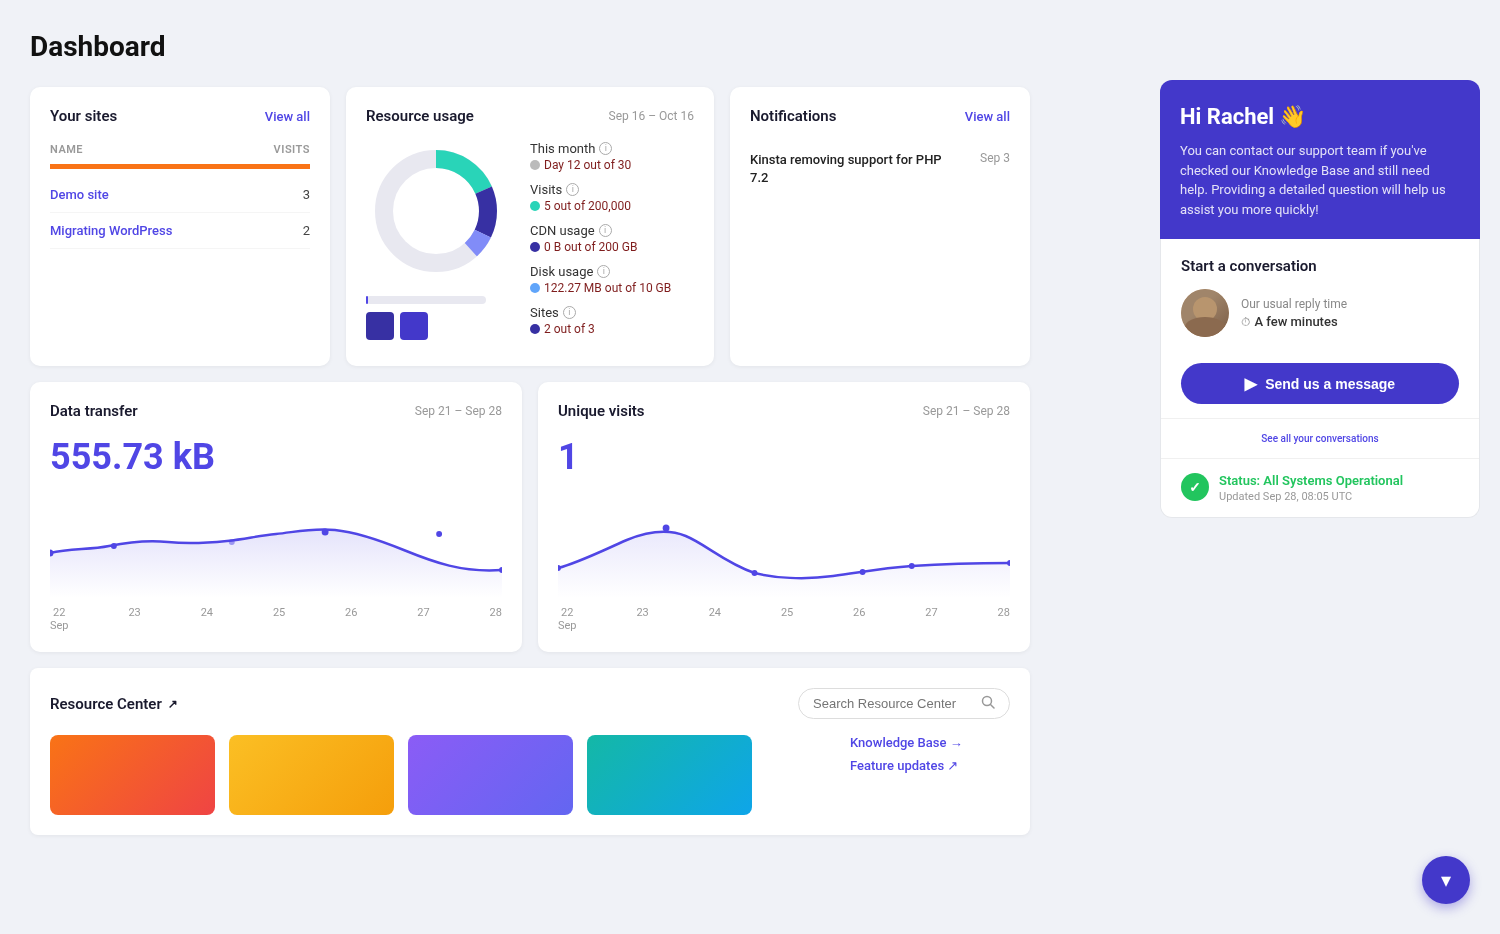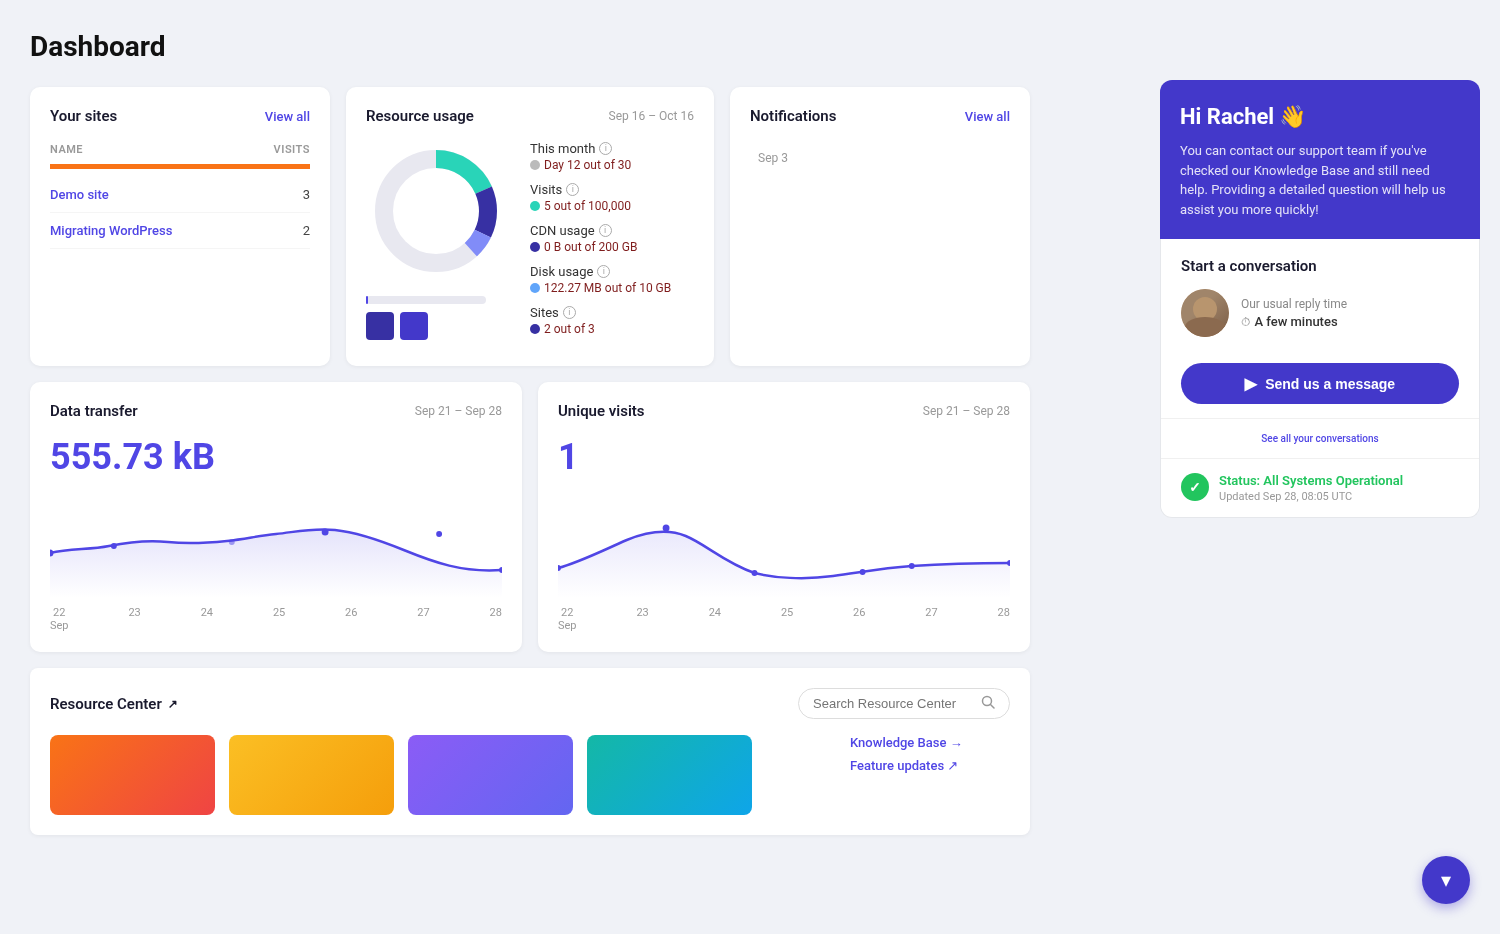--- a/index.html
+++ b/index.html
@@ -584,21 +584,21 @@
               <span>Day 12 out of 30</span>
             </div>
           </div>
           <div class="resource-stat">
             <div class="resource-stat-label">
               <span>Visits</span>
               <span class="info-icon">i</span>
             </div>
             <div class="resource-stat-value">
               <span class="dot dot-teal"></span>
-              <span>5 out of 100,000</span>
+              <span>5 out of 200,000</span>
             </div>
           </div>
           <div class="resource-stat">
             <div class="resource-stat-label">
               <span>CDN usage</span>
               <span class="info-icon">i</span>
             </div>
             <div class="resource-stat-value">
               <span class="dot dot-navy"></span>
               <span>0 B out of 200 GB</span>
@@ -628,20 +628,21 @@
       </div>
     </div>
 
     <div class="card card-notifications">
       <div class="card-header">
         <span class="card-title">Notifications</span>
         <a class="view-all-link">View all</a>
       </div>
       <div class="notif-item">
         <div class="notif-row">
+          <span class="notif-text">Kinsta removing support for PHP 7.2</span>
           <span class="notif-date">Sep 3</span>
         </div>
       </div>
     </div>
   </div>
 
   <div class="cards-row" style="margin-bottom:16px;">
 
     <div class="card card-data-transfer">
       <div class="card-header-with-date">

